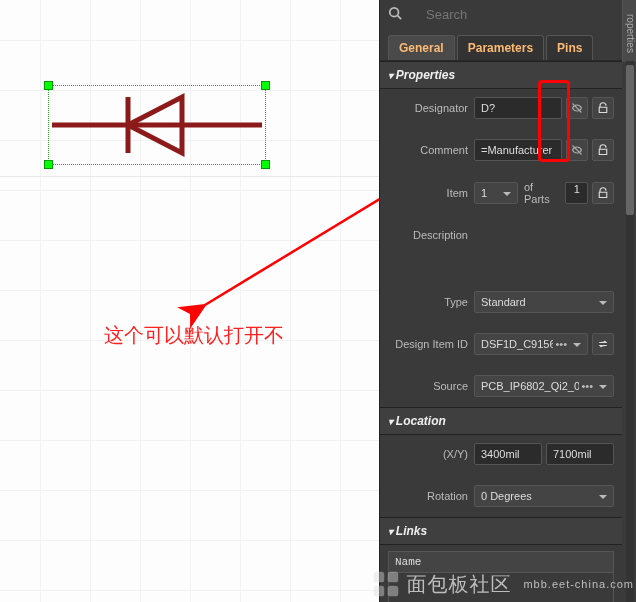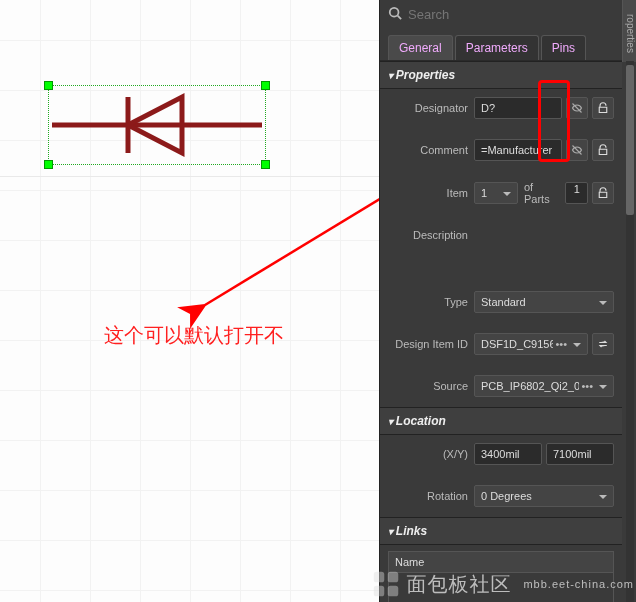--- a/index.html
+++ b/index.html
@@ -16,45 +16,45 @@
   .sel-box { position: absolute; left: 48px; top: 85px; width: 218px; height: 80px; border: 1px dotted #2a2; }
   .handle { position: absolute; width: 9px; height: 9px; background: #0f0; border: 1px solid #090; }
   .h-tl { left: -5px; top: -5px; } .h-tr { right: -5px; top: -5px; }
   .h-bl { left: -5px; bottom: -5px; } .h-br { right: -5px; bottom: -5px; }
   .diode-svg { position: absolute; left: 48px; top: 85px; }
   .annotation { position: absolute; left: 104px; top: 322px; color: #ff2020; font-size: 20px; font-family: "Microsoft YaHei","PingFang SC",sans-serif; }
   .arrow-svg { position: absolute; left: 0; top: 0; pointer-events: none; }
   .red-box { position:absolute; left:538px; top:80px; width:32px; height:82px; border:3px solid red; border-radius:4px; pointer-events:none; z-index:20;}
   .panel { width: 257px; background: #3a3a3a; border-left: 1px solid #222; position: relative; color: #ccc; font-size: 12px; display:flex; flex-direction:column;}
   .sidetab { position: absolute; right: 0; top: 0; width: 14px; height: 62px; background: #4a4a4a; border-left:1px solid #555; writing-mode: vertical-rl; font-size: 10px; color:#aaa; text-align:center; padding-top:4px;}
-  .search-row { display:flex; align-items:center; padding:6px 8px 6px 8px; gap:6px; }
+  .search-row { display:flex; align-items:center; padding:6px 8px 6px 8px; gap:24px; }
   .mag { color:#bbb; font-size:14px; }
   .search-input { flex:1; background:transparent; border:none; color:#bbb; font-size:13px; outline:none; }
   .tabs { display:flex; gap:2px; padding: 6px 8px 0 8px; border-bottom:1px solid #2a2a2a;}
-  .tab { padding:5px 10px; background:#333; border:1px solid #555; border-bottom:none; border-radius:3px 3px 0 0; color:#f0abfc; font-size:12px; cursor:pointer;}
+  .tab { padding:5px 10px; background:#333; border:1px solid #555; border-bottom:none; border-radius:3px 3px 0 0; color:#fdba74; font-size:12px; cursor:pointer;font-weight:bold;}
   .tab.active { background:#4a4a4a; }
   .scroll { flex:1; overflow:hidden; position:relative; padding-right:14px;}
   .sb-track{position:absolute;right:2px;top:0;bottom:0;width:8px;background:#333;}
   .sb-thumb{position:absolute;top:4px;width:8px;height:150px;background:#666;border-radius:2px;}
   .section-h { background:#3f3f3f; color:#eee; font-weight:bold; font-size:12px; padding:6px 8px; border-top:1px solid #222; border-bottom:1px solid #222; cursor:pointer;font-style:italic;}
   .section-h::before{content:"▾ "; font-size:10px;}
   .section-h.collapsed::before{content:"▸ ";}
   .grid { display:grid; grid-template-columns: 86px 1fr; row-gap:20px; padding:8px 8px 10px 8px; align-items:center;}
   .lbl { color:#bbb; font-size:11px; text-align:right; padding-right:6px; }
   .row { display:flex; gap:4px; align-items:center; min-width:0;}
   .inp { background:#2b2b2b; border:1px solid #555; color:#ddd; height:22px; padding:0 6px; font-size:11px; border-radius:2px; min-width:0;}
   .inp.full{flex:1;}
   .btn-ic { width:22px; height:22px; display:flex; align-items:center; justify-content:center; background:#444; border:1px solid #555; border-radius:2px; color:#999; font-size:12px; cursor:pointer; flex:none;}
   .btn-ic svg{width:12px;height:12px;fill:#aaa;}
   .sel { background:#444; border:1px solid #555; color:#ddd; height:22px; padding:0 18px 0 6px; font-size:11px; border-radius:2px; flex:1; position:relative; display:flex; align-items:center; min-width:0;}
   .sel::after{content:"";position:absolute;right:6px;top:9px;border:4px solid transparent;border-top-color:#bbb;}
   .ell{white-space:nowrap;overflow:hidden;text-overflow:clip;}
   .dots{flex:none;color:#bbb;padding:0 2px;}
   .list-box{margin:6px 8px; border:1px solid #555; background:#3a3a3a;}
-  .list-head{background:#444;border-bottom:1px solid #555;padding:4px 6px;font-size:11px;color:#ddd;}
+  .list-head{background:#444;border-bottom:1px solid #555;padding:4px 6px;font-size:11px;color:#ddd;font-family:Liberation Mono, monospace;}
   .list-body{height:76px;}
   .btnrow{display:flex;justify-content:center;padding:4px 8px 10px;}
   .add-btn{background:#444;border:1px solid #555;color:#ccc;width:90px;height:22px;font-size:11px;border-radius:2px;display:flex;align-items:center;justify-content:center;cursor:pointer;}
   .watermark{position:absolute;right:2px;bottom:4px;color:#d4d4d4;font-size:20px;letter-spacing:1px;font-family:"Microsoft YaHei",sans-serif;opacity:0.85;pointer-events:none;display:flex;align-items:center;gap:6px;z-index:30;}
   .wm-ic{width:28px;height:28px;opacity:.5;}
   .watermark .sm{font-size:11px;color:#d4d4d4;margin-left:6px;}
 </style>
 </head>
 <body>
 

